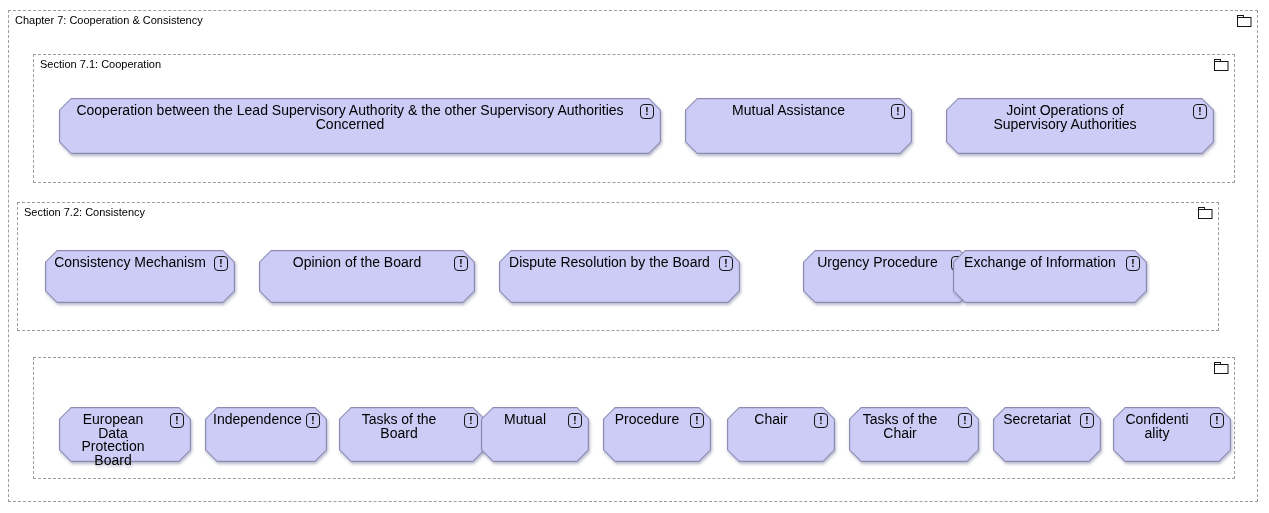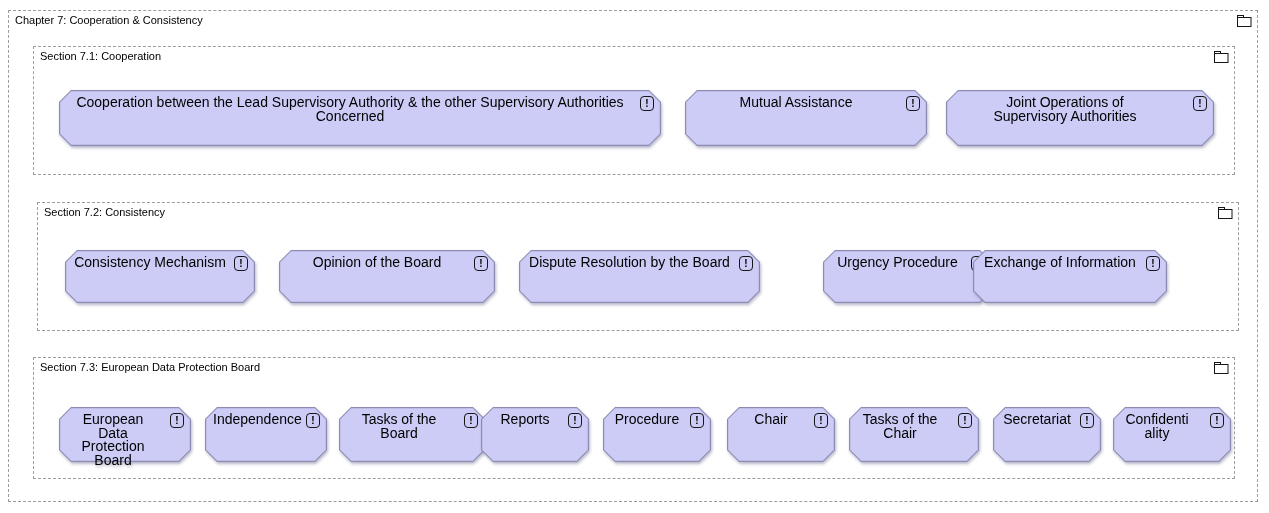--- a/index.html
+++ b/index.html
@@ -80,58 +80,58 @@
 
   <div class="group" style="left:8px;top:10px;width:1250px;height:492px;">
     <div class="group-label">Chapter 7: Cooperation &amp; Consistency</div>
     <span class="folder">
       <svg width="15" height="12" viewBox="0 0 15 12">
         <rect x="0.5" y="0.5" width="6" height="4" fill="#ffffff" stroke="#161616" stroke-width="1"></rect>
         <rect x="0.5" y="2.5" width="13.5" height="9" fill="#ffffff" stroke="#161616" stroke-width="1"></rect>
       </svg>
     </span>
 
-    <div class="group" style="left:24px;top:35px;width:1202px;height:129px;">
+    <div class="group" style="left:24px;top:43px;width:1202px;height:129px;">
       <div class="group-label">Section 7.1: Cooperation</div>
       <span class="folder">
         <svg width="15" height="12" viewBox="0 0 15 12">
           <rect x="0.5" y="0.5" width="6" height="4" fill="#ffffff" stroke="#161616" stroke-width="1"></rect>
           <rect x="0.5" y="2.5" width="13.5" height="9" fill="#ffffff" stroke="#161616" stroke-width="1"></rect>
         </svg>
       </span>
 
       <div class="el" style="left:25px;top:43px;width:602px;height:56px;">
         <div class="oct border"></div>
         <div class="oct fill"></div>
         <div class="el-label">Cooperation between the Lead Supervisory Authority &amp; the other Supervisory Authorities Concerned</div>
         <div class="badge">
             <span>!</span>
           </div>
       </div>
 
-      <div class="el" style="left:651px;top:43px;width:227px;height:56px;padding-left:15px;">
+      <div class="el" style="left:651px;top:43px;width:227px;height:56px;">
         <div class="oct border"></div>
         <div class="oct fill"></div>
         <div class="el-label">Mutual Assistance</div>
         <div class="badge">
             <span>!</span>
           </div>
       </div>
 
       <div class="el" style="left:912px;top:43px;width:268px;height:56px;">
         <div class="oct border"></div>
         <div class="oct fill"></div>
         <div class="el-label wrap2">Joint Operations of Supervisory Authorities</div>
         <div class="badge">
             <span>!</span>
           </div>
       </div>
     </div>
 
-    <div class="group" style="left:28px;top:191px;width:1202px;height:129px;">
+    <div class="group" style="left:8px;top:191px;width:1202px;height:129px;">
       <div class="group-label">Section 7.2: Consistency</div>
       <span class="folder">
         <svg width="15" height="12" viewBox="0 0 15 12">
           <rect x="0.5" y="0.5" width="6" height="4" fill="#ffffff" stroke="#161616" stroke-width="1"></rect>
           <rect x="0.5" y="2.5" width="13.5" height="9" fill="#ffffff" stroke="#161616" stroke-width="1"></rect>
         </svg>
       </span>
 
       <div class="el" style="left:27px;top:47px;width:190px;height:53px;">
         <div class="oct border"></div>
@@ -173,21 +173,20 @@
         <div class="oct border"></div>
         <div class="oct fill"></div>
         <div class="el-label">Exchange of Information</div>
         <div class="badge">
             <span>!</span>
           </div>
       </div>
     </div>
 
     <div class="group" style="left:24px;top:346px;width:1202px;height:122px;">
-      <div class="group-label">Section 7.3: European Data Protection Board</div>
       <span class="folder">
         <svg width="15" height="12" viewBox="0 0 15 12">
           <rect x="0.5" y="0.5" width="6" height="4" fill="#ffffff" stroke="#161616" stroke-width="1"></rect>
           <rect x="0.5" y="2.5" width="13.5" height="9" fill="#ffffff" stroke="#161616" stroke-width="1"></rect>
         </svg>
       </span>
 
       <div class="el" style="left:25px;top:49px;width:132px;height:55px;">
         <div class="oct border"></div>
         <div class="oct fill"></div>
@@ -211,21 +210,21 @@
         <div class="oct fill"></div>
         <div class="el-label narrow2a">Tasks of the Board</div>
         <div class="badge">
             <span>!</span>
           </div>
       </div>
 
       <div class="el" style="left:447px;top:49px;width:108px;height:55px;">
         <div class="oct border"></div>
         <div class="oct fill"></div>
-        <div class="el-label">Reports</div>
+        <div class="el-label">Mutual</div>
         <div class="badge">
             <span>!</span>
           </div>
       </div>
 
       <div class="el" style="left:569px;top:49px;width:108px;height:55px;">
         <div class="oct border"></div>
         <div class="oct fill"></div>
         <div class="el-label">Procedure</div>
         <div class="badge">

